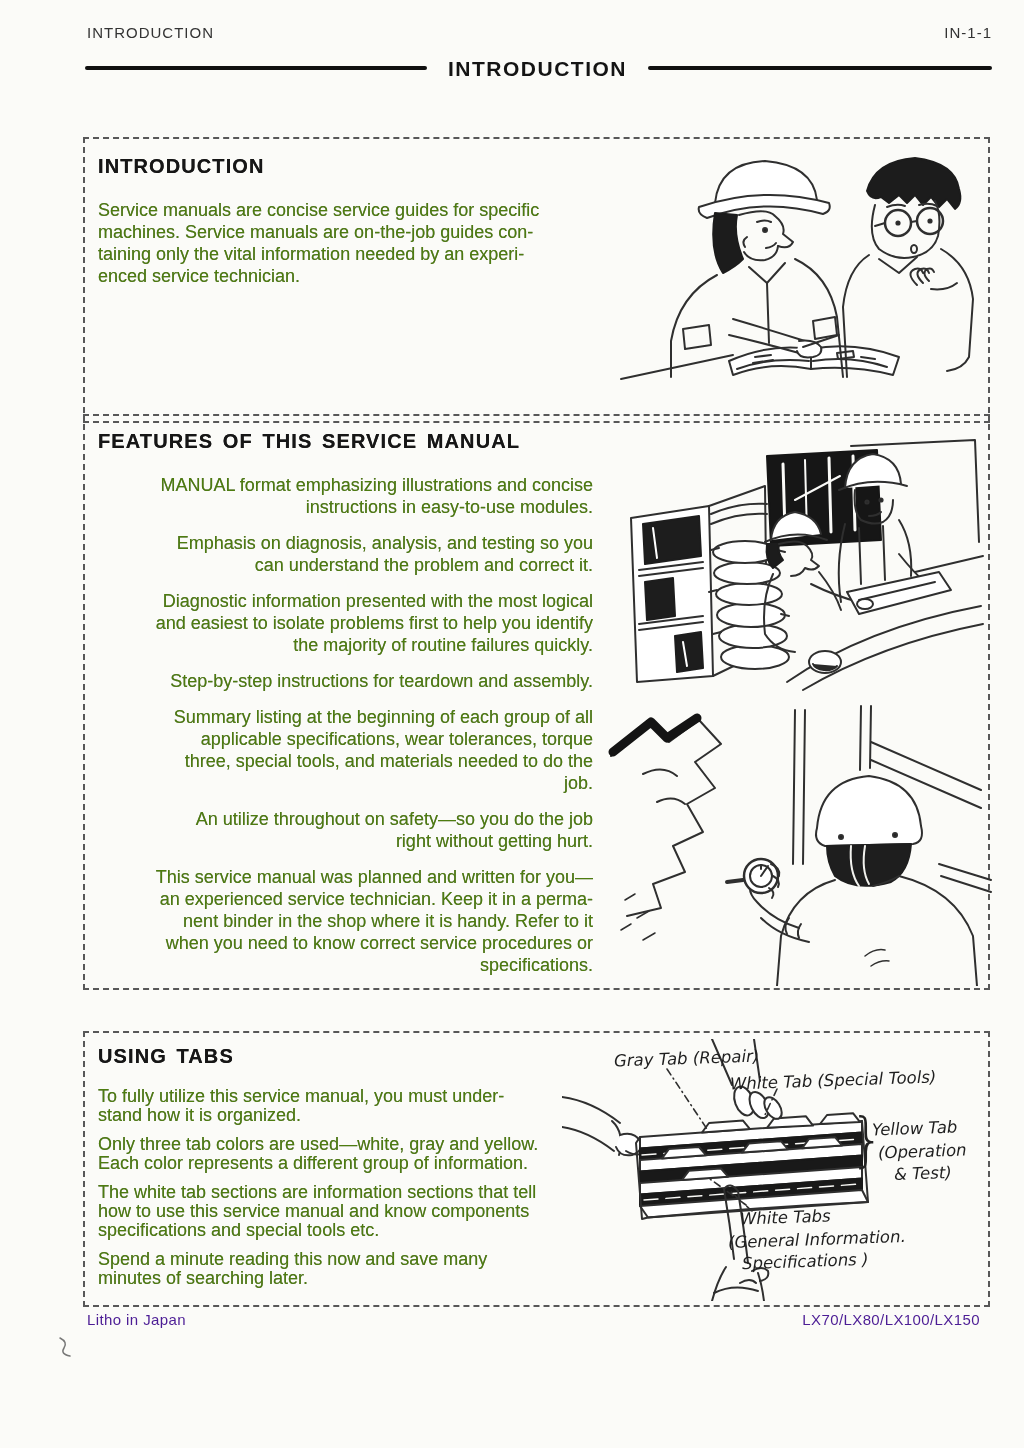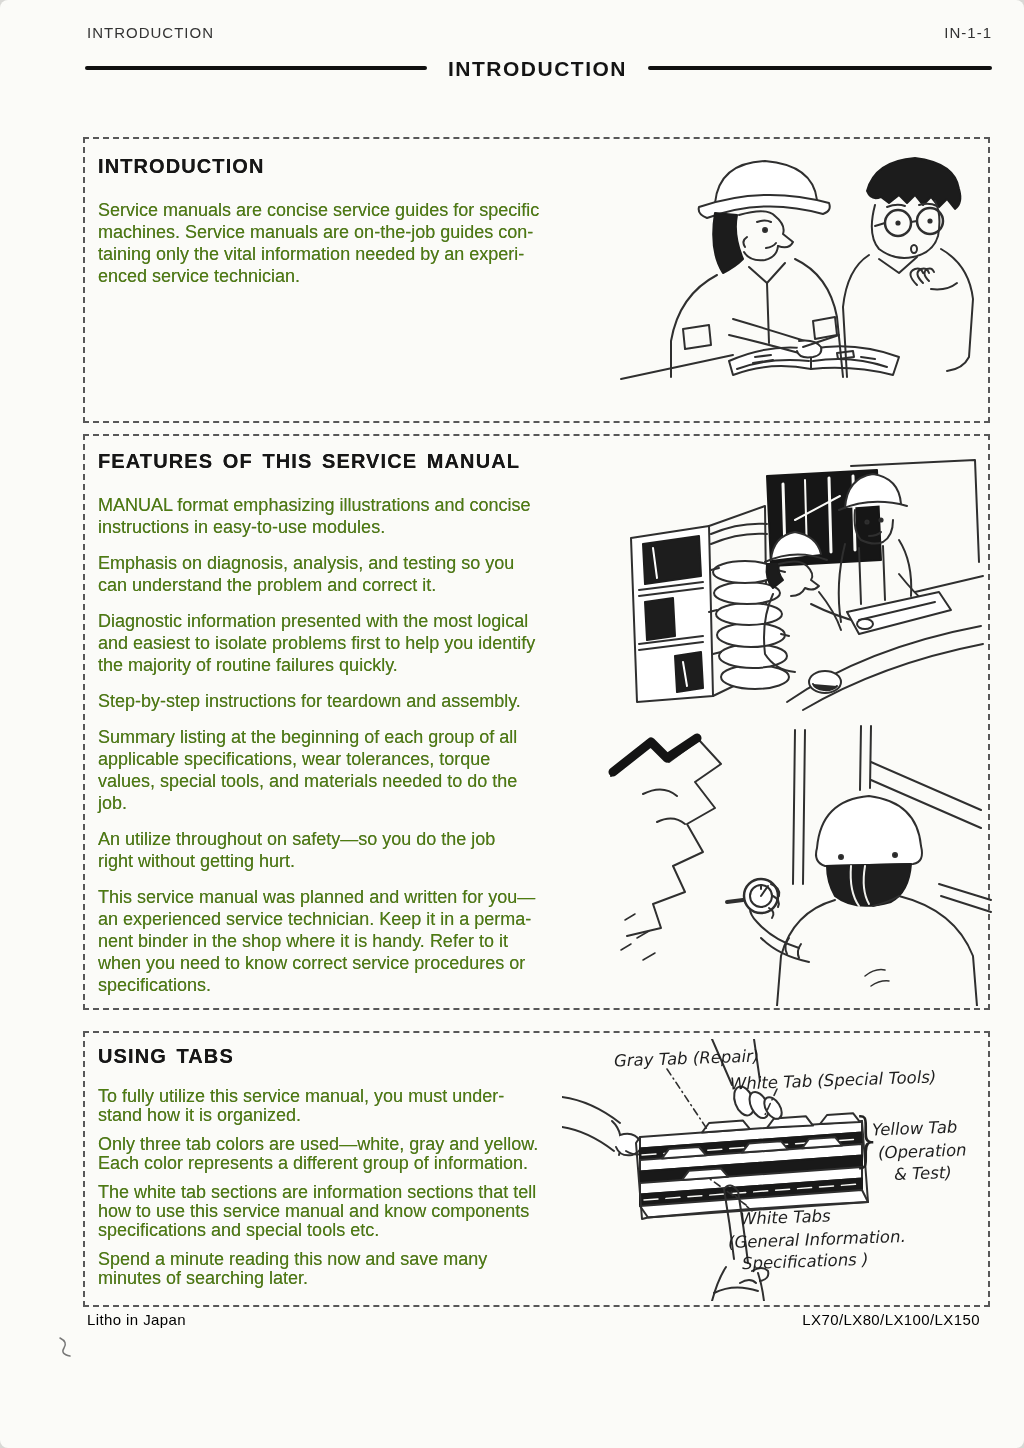--- a/index.html
+++ b/index.html
@@ -1,37 +1,37 @@
 <!DOCTYPE html>
 <html><head>
 <meta charset="utf-8">
 <style>
   html,body{margin:0;padding:0;background:#d9d9d6;}
   .page{
     position:relative;width:1024px;height:1448px;margin:0 auto;
     background:#fbfbf8;overflow:hidden;
-    font-family:"Liberation Sans",sans-serif;color:#2b2b2b;border-radius:8px;
+    font-family:"Liberation Sans",sans-serif;color:#2b2b2b;
   }
   .abs{position:absolute;}
   .running-head{font-size:15px;letter-spacing:1px;color:#333;}
   .rule{background:#101010;height:4px;border-radius:2px;}
   .page-title{font-size:21px;font-weight:bold;letter-spacing:1.5px;color:#141414;text-align:center;}
   .box{position:absolute;border:2px dashed #585858;background:transparent;}
   .sec-head{
     font-size:20px;font-weight:bold;letter-spacing:1.1px;word-spacing:3px;
     color:#161616;text-shadow:0 0 0.6px #333;
   }
   .body-text{
     font-size:18px;line-height:22px;white-space:pre-line;color:#4d7c0f;
     text-shadow:0 0 0.4px rgba(40,40,40,.55);
   }
   .tabs-text{line-height:19px;}
   .para{margin:0 0 14px 0;}
   .para-t{margin:0 0 10px 0;}
-  .footer-text{font-size:15px;color:#000000;letter-spacing:.4px;}
+  .footer-text{font-size:15px;color:#4c1d95;letter-spacing:.4px;}
   .hand-label{
     position:absolute;font-family:"DejaVu Sans",sans-serif;font-style:italic;
     font-size:16.5px;color:#1f1f1f;transform:rotate(-2deg);white-space:nowrap;
   }
   .brace{
     position:absolute;font-family:"DejaVu Sans",sans-serif;font-weight:200;
     font-size:54px;color:#222;transform:scaleY(1.1);line-height:54px;
   }
   .ill path,.ill line,.ill ellipse,.ill circle,.ill polyline{
     stroke:#2f2f2f;stroke-width:2;fill:none;stroke-linecap:round;stroke-linejoin:round;
@@ -92,34 +92,34 @@
       <circle cx="313" cy="78" r="1.6" style="fill:#222"></circle>
       <ellipse cx="297" cy="106" rx="3" ry="4"></ellipse>
 
       <path d="M252,112 Q230,126 226,164 L230,234 M324,106 Q352,122 356,156 L352,214 Q346,226 330,228"></path>
       <path d="M262,116 L282,130 L300,114"></path>
       <path d="M300,142 q-12,-12 -2,-16 q6,-2 8,4 M306,140 q-10,-10 -2,-14 q6,-2 8,4 M312,138 q-8,-8 -2,-12 q5,-2 7,3"></path>
       <path d="M340,140 Q330,148 314,146"></path>
     </svg>
   </div>
 
-  <div class="box" style="left:83px;top:434px;width:903px;height:572px;">
+  <div class="box" style="left:83px;top:414px;width:903px;height:572px;text-align:right;">
     <div class="abs sec-head" style="left:13px;top:14px;">FEATURES OF THIS SERVICE MANUAL</div>
     <div class="abs" style="left:13px;top:58px;width:495px;">
       <div class="body-text para">MANUAL format emphasizing illustrations and concise
 instructions in easy-to-use modules.</div>
       <div class="body-text para">Emphasis on diagnosis, analysis, and testing so you
 can understand the problem and correct it.</div>
       <div class="body-text para">Diagnostic information presented with the most logical
 and easiest to isolate problems first to help you identify
 the majority of routine failures quickly.</div>
       <div class="body-text para">Step-by-step instructions for teardown and assembly.</div>
       <div class="body-text para">Summary listing at the beginning of each group of all
 applicable specifications, wear tolerances, torque
-values, special tools, and materials needed to do the
+three, special tools, and materials needed to do the
 job.</div>
       <div class="body-text para">An utilize throughout on safety—so you do the job
 right without getting hurt.</div>
       <div class="body-text para">This service manual was planned and written for you—
 an experienced service technician. Keep it in a perma-
 nent binder in the shop where it is handy. Refer to it
 when you need to know correct service procedures or
 specifications.</div>
     </div>
 

